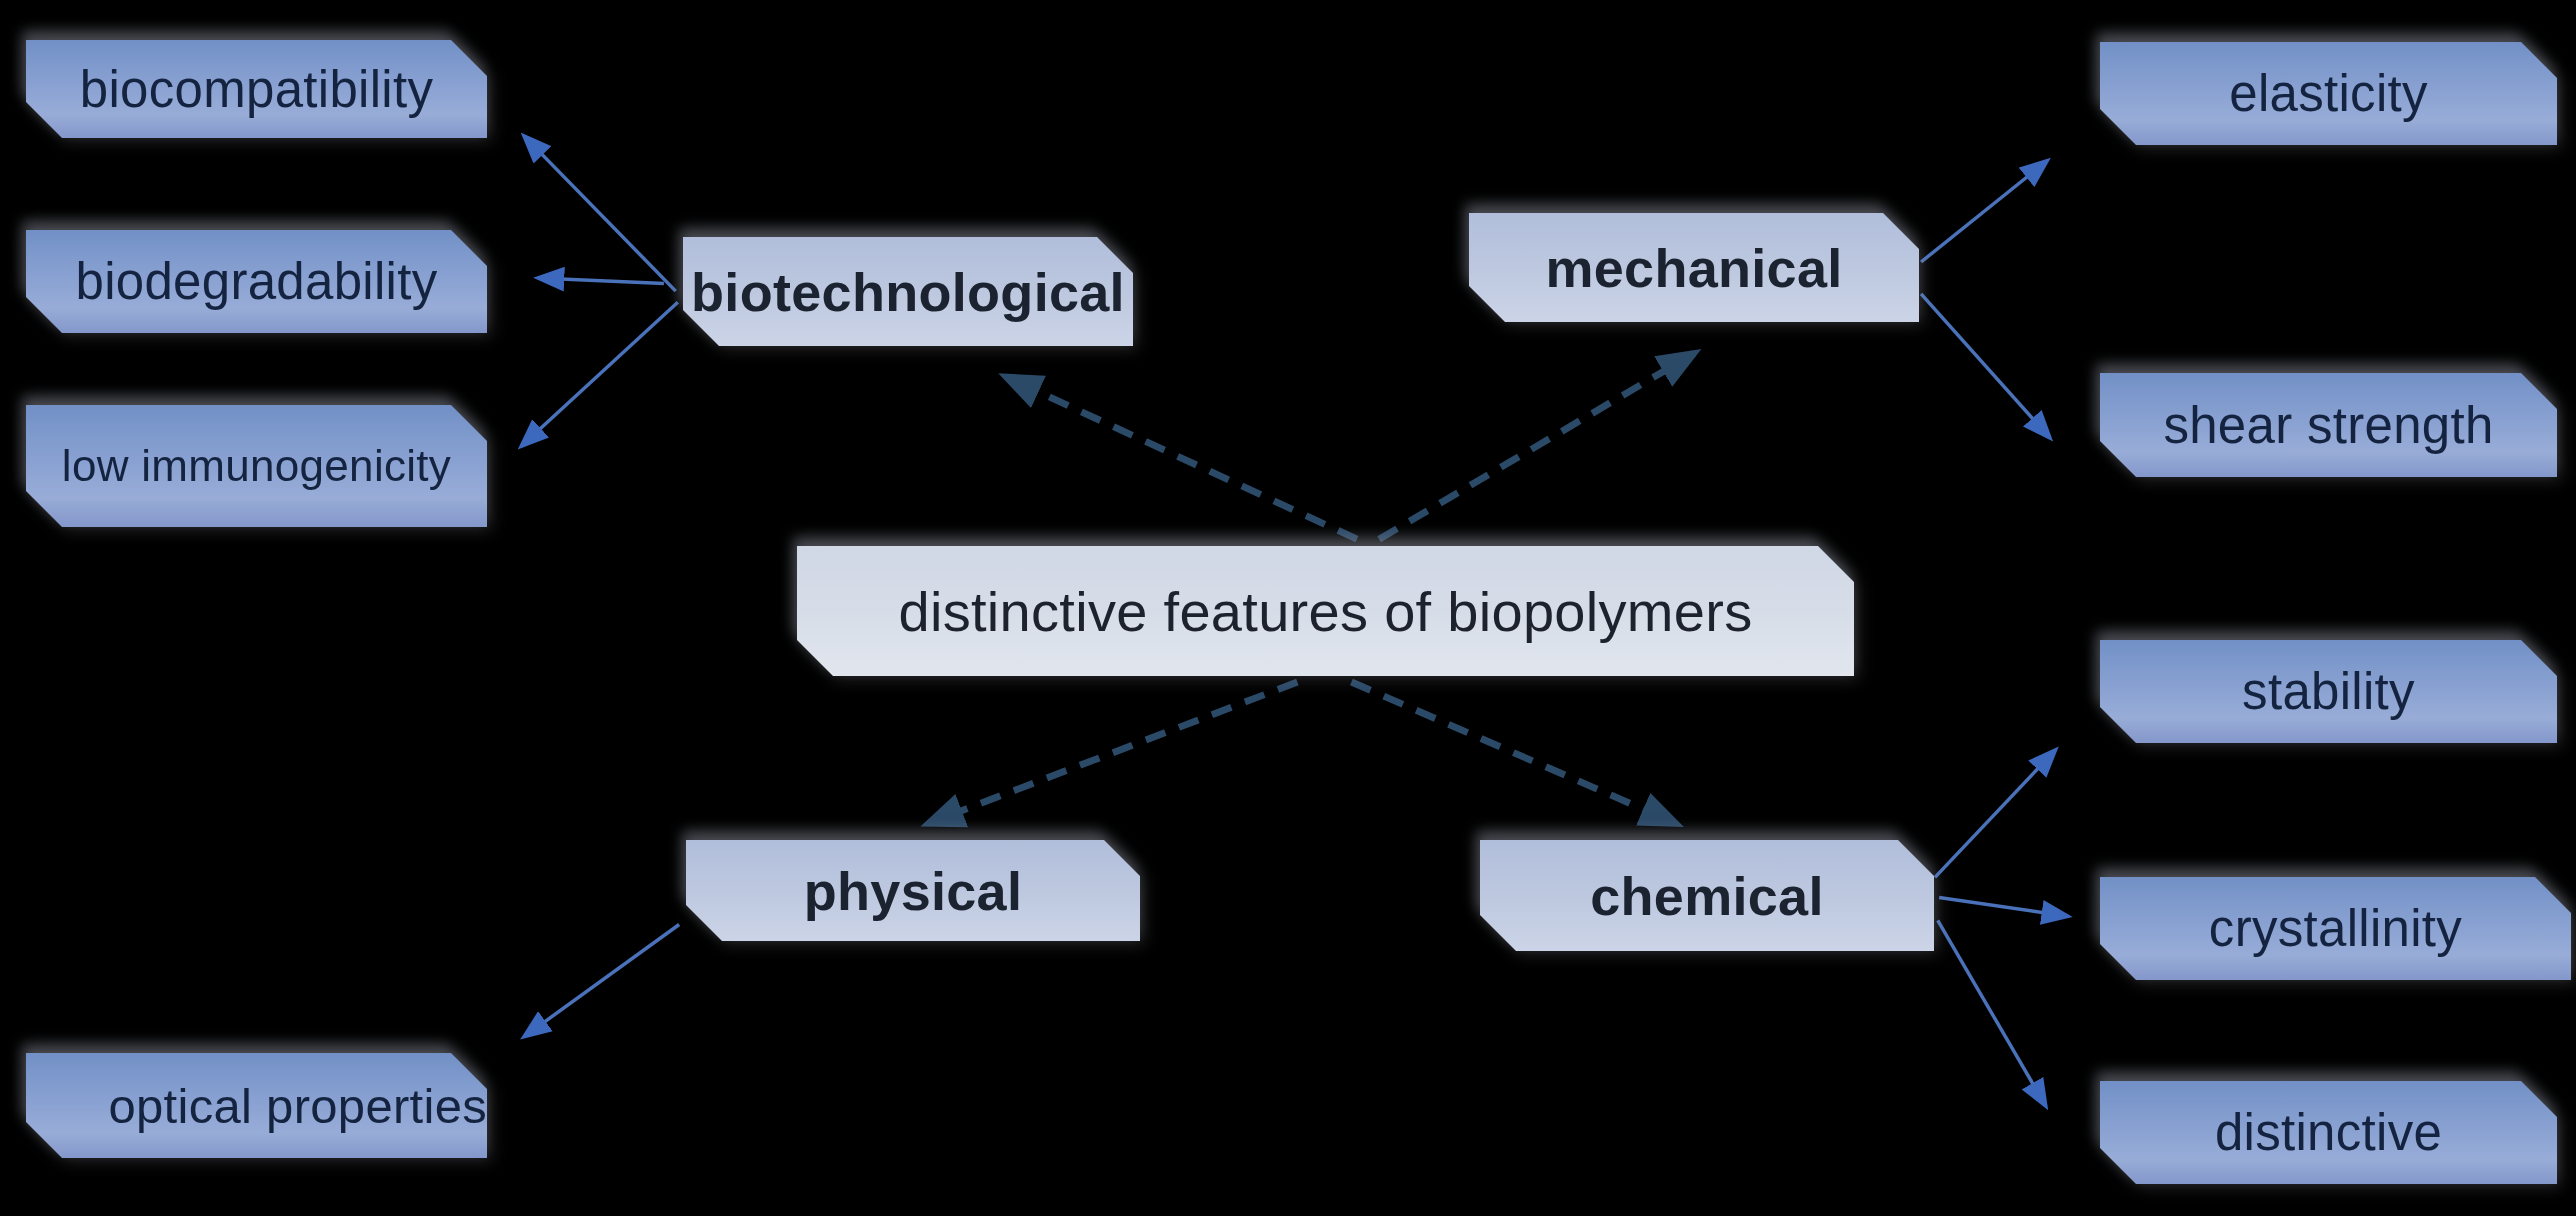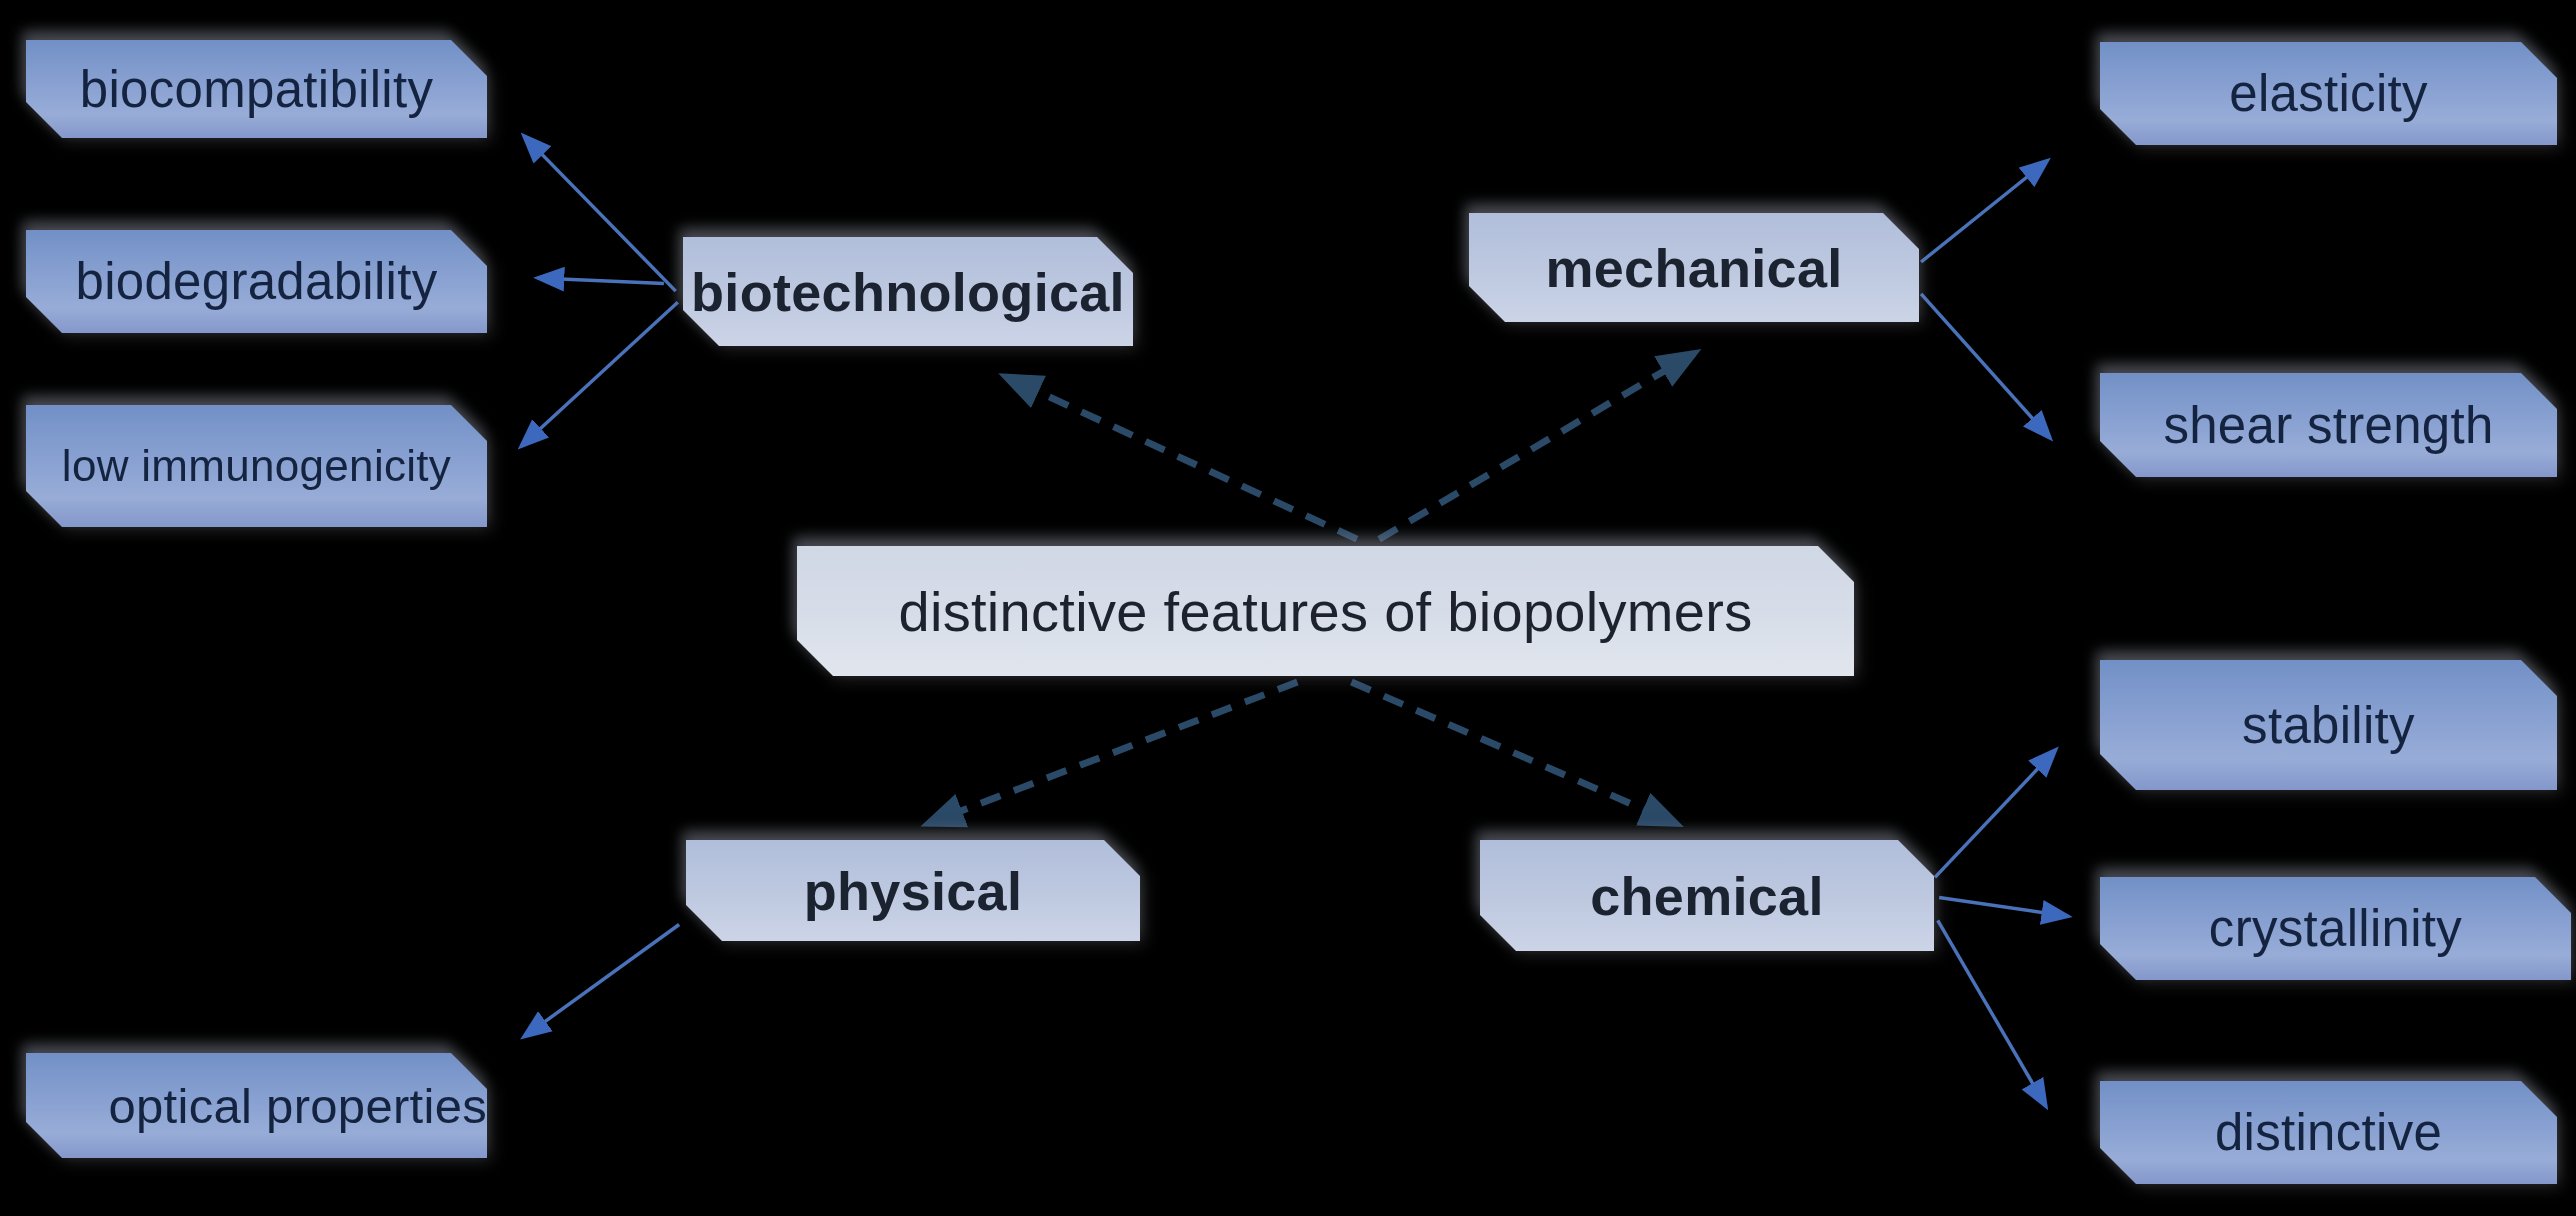--- a/index.html
+++ b/index.html
@@ -131,21 +131,21 @@
         <span>shear strength</span>
       </div>
   </div>
 
   <div class="nodew" style="left:26px;top:1053px;width:461px;height:105px">
     <div class="node feature mid">
         <span>optical properties</span>
       </div>
   </div>
 
-  <div class="nodew" style="left:2100px;top:660px;width:457px;height:130px">
+  <div class="nodew" style="left:2100px;top:640px;width:457px;height:103px">
     <div class="node feature">
         <span>stability</span>
       </div>
   </div>
   <div class="nodew" style="left:2100px;top:877px;width:471px;height:103px">
     <div class="node feature">
         <span>crystallinity</span>
       </div>
   </div>
   <div class="nodew" style="left:2100px;top:1081px;width:457px;height:103px">

